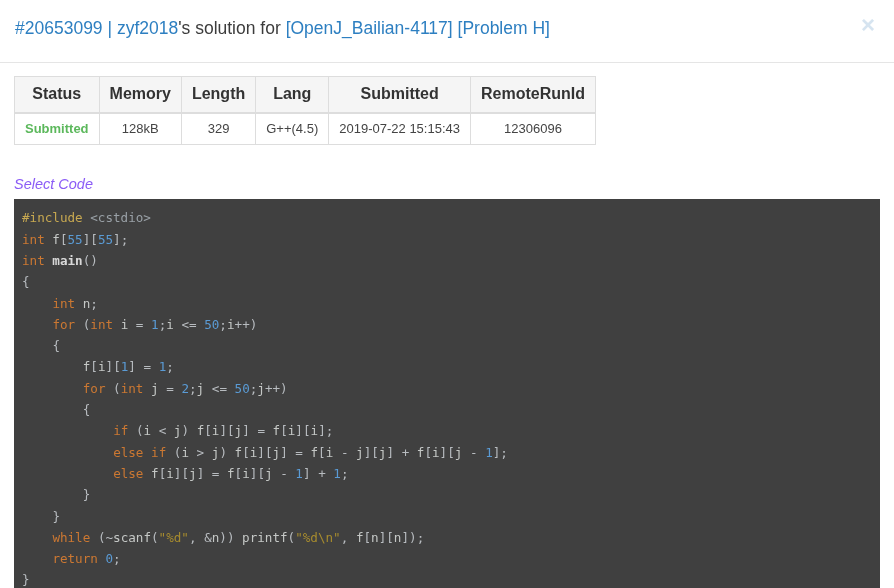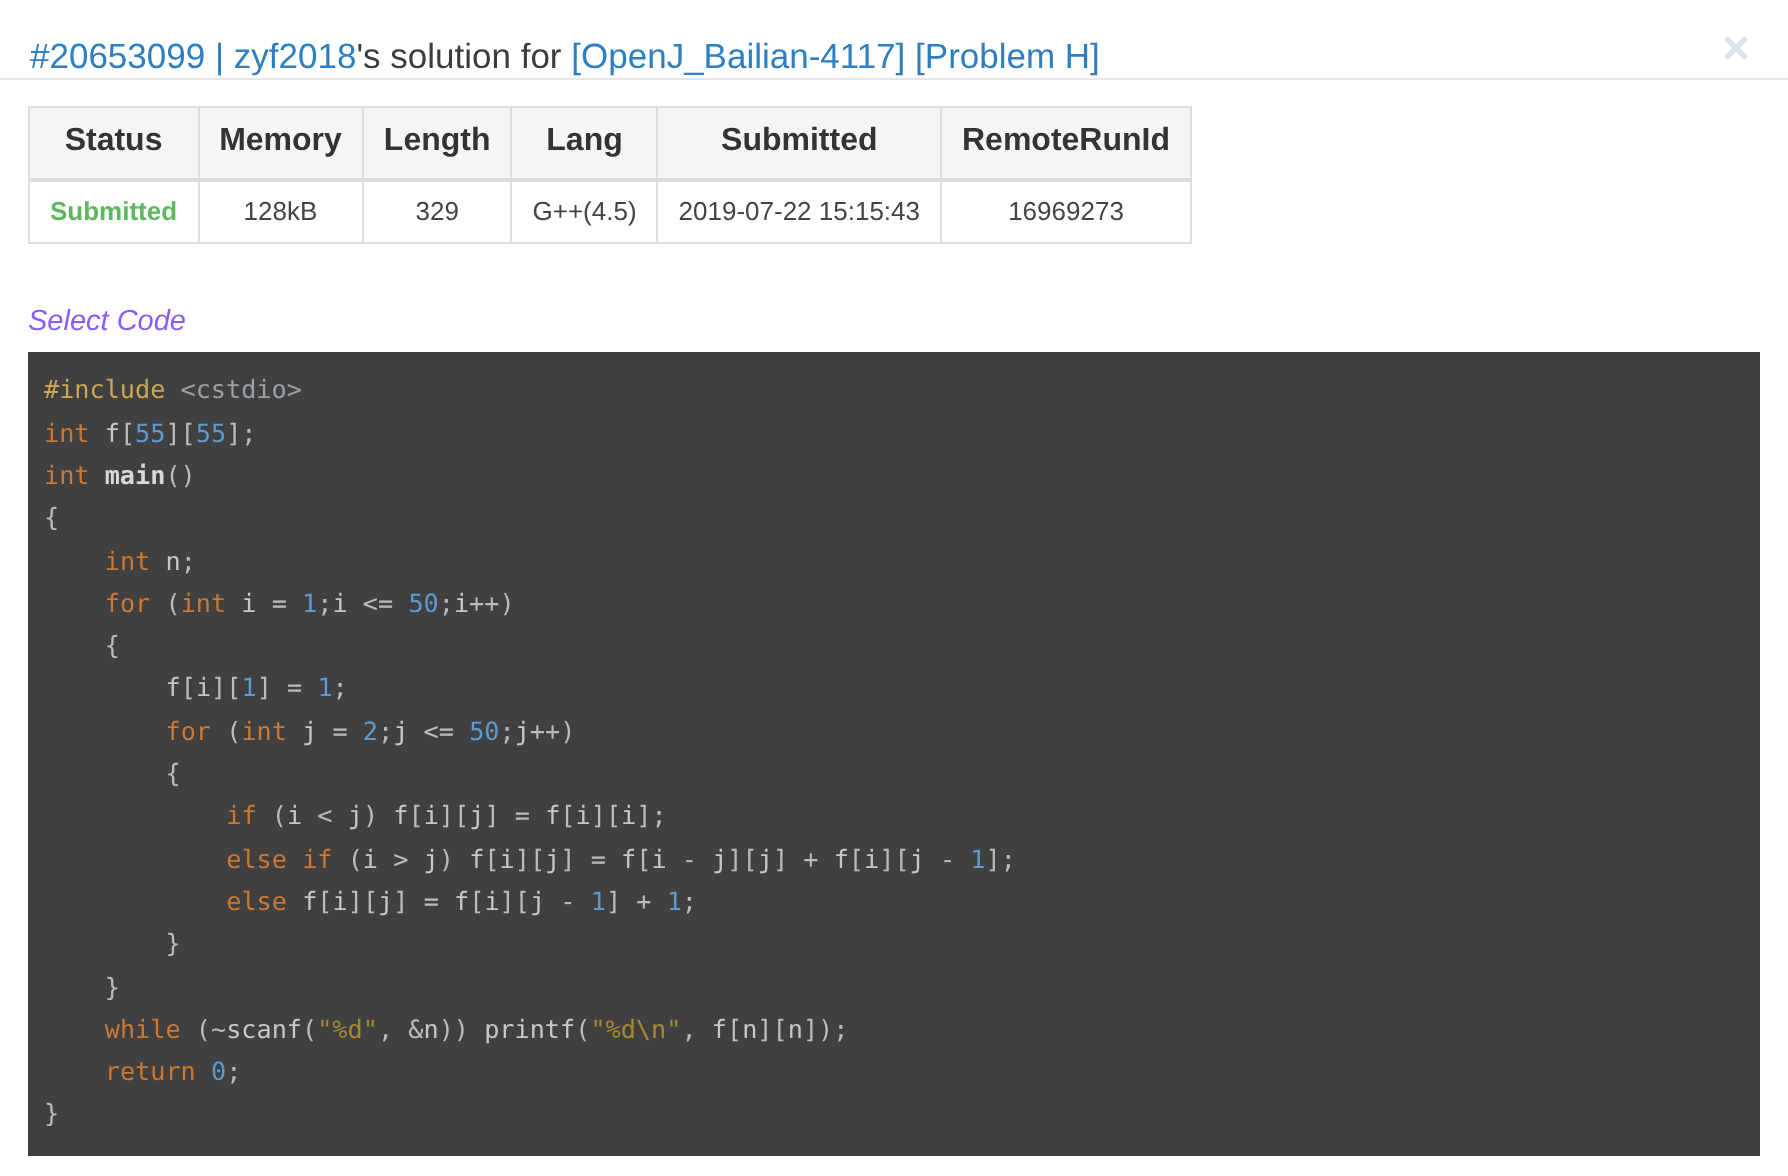--- a/index.html
+++ b/index.html
@@ -12,21 +12,21 @@
     background: #ffffff;
     font-family: "Liberation Sans", sans-serif;
     font-size: 14px;
     color: #333333;
     overflow: hidden;
   }
 
   
   .modal-header {
     position: relative;
-    height: 40px;
+    height: 63px;
     box-sizing: border-box;
     border-bottom: 1px solid #e5e5e5;
     padding: 16px 15px;
   }
   .modal-title {
     position: absolute;
     left: 15px;
     top: 16px;
     font-size: 17.5px;
     line-height: 24px;
@@ -162,21 +162,21 @@
         <th>RemoteRunId</th>
       </tr>
     </thead>
     <tbody>
       <tr>
         <td class="accepted">Submitted</td>
         <td>128kB</td>
         <td>329</td>
         <td>G++(4.5)</td>
         <td>2019-07-22 15:15:43</td>
-        <td>16969273</td>
+        <td>12306096</td>
       </tr>
     </tbody>
   </table>
 
   <div class="select-code-label">Select Code</div>
 
   <pre class="code-block"><code id="code-target"><span class="tok-pre">#include</span> <span class="tok-inc">&lt;cstdio&gt;</span>
 <span class="tok-kw">int</span><span class="tok-punc"> </span><span class="tok-def">f</span><span class="tok-punc">[</span><span class="tok-num">55</span><span class="tok-punc">]</span><span class="tok-punc">[</span><span class="tok-num">55</span><span class="tok-punc">]</span><span class="tok-punc">;</span>
 <span class="tok-kw">int</span><span class="tok-punc"> </span><span class="tok-fn">main</span><span class="tok-punc">(</span><span class="tok-punc">)</span>
 <span class="tok-punc">{</span>

